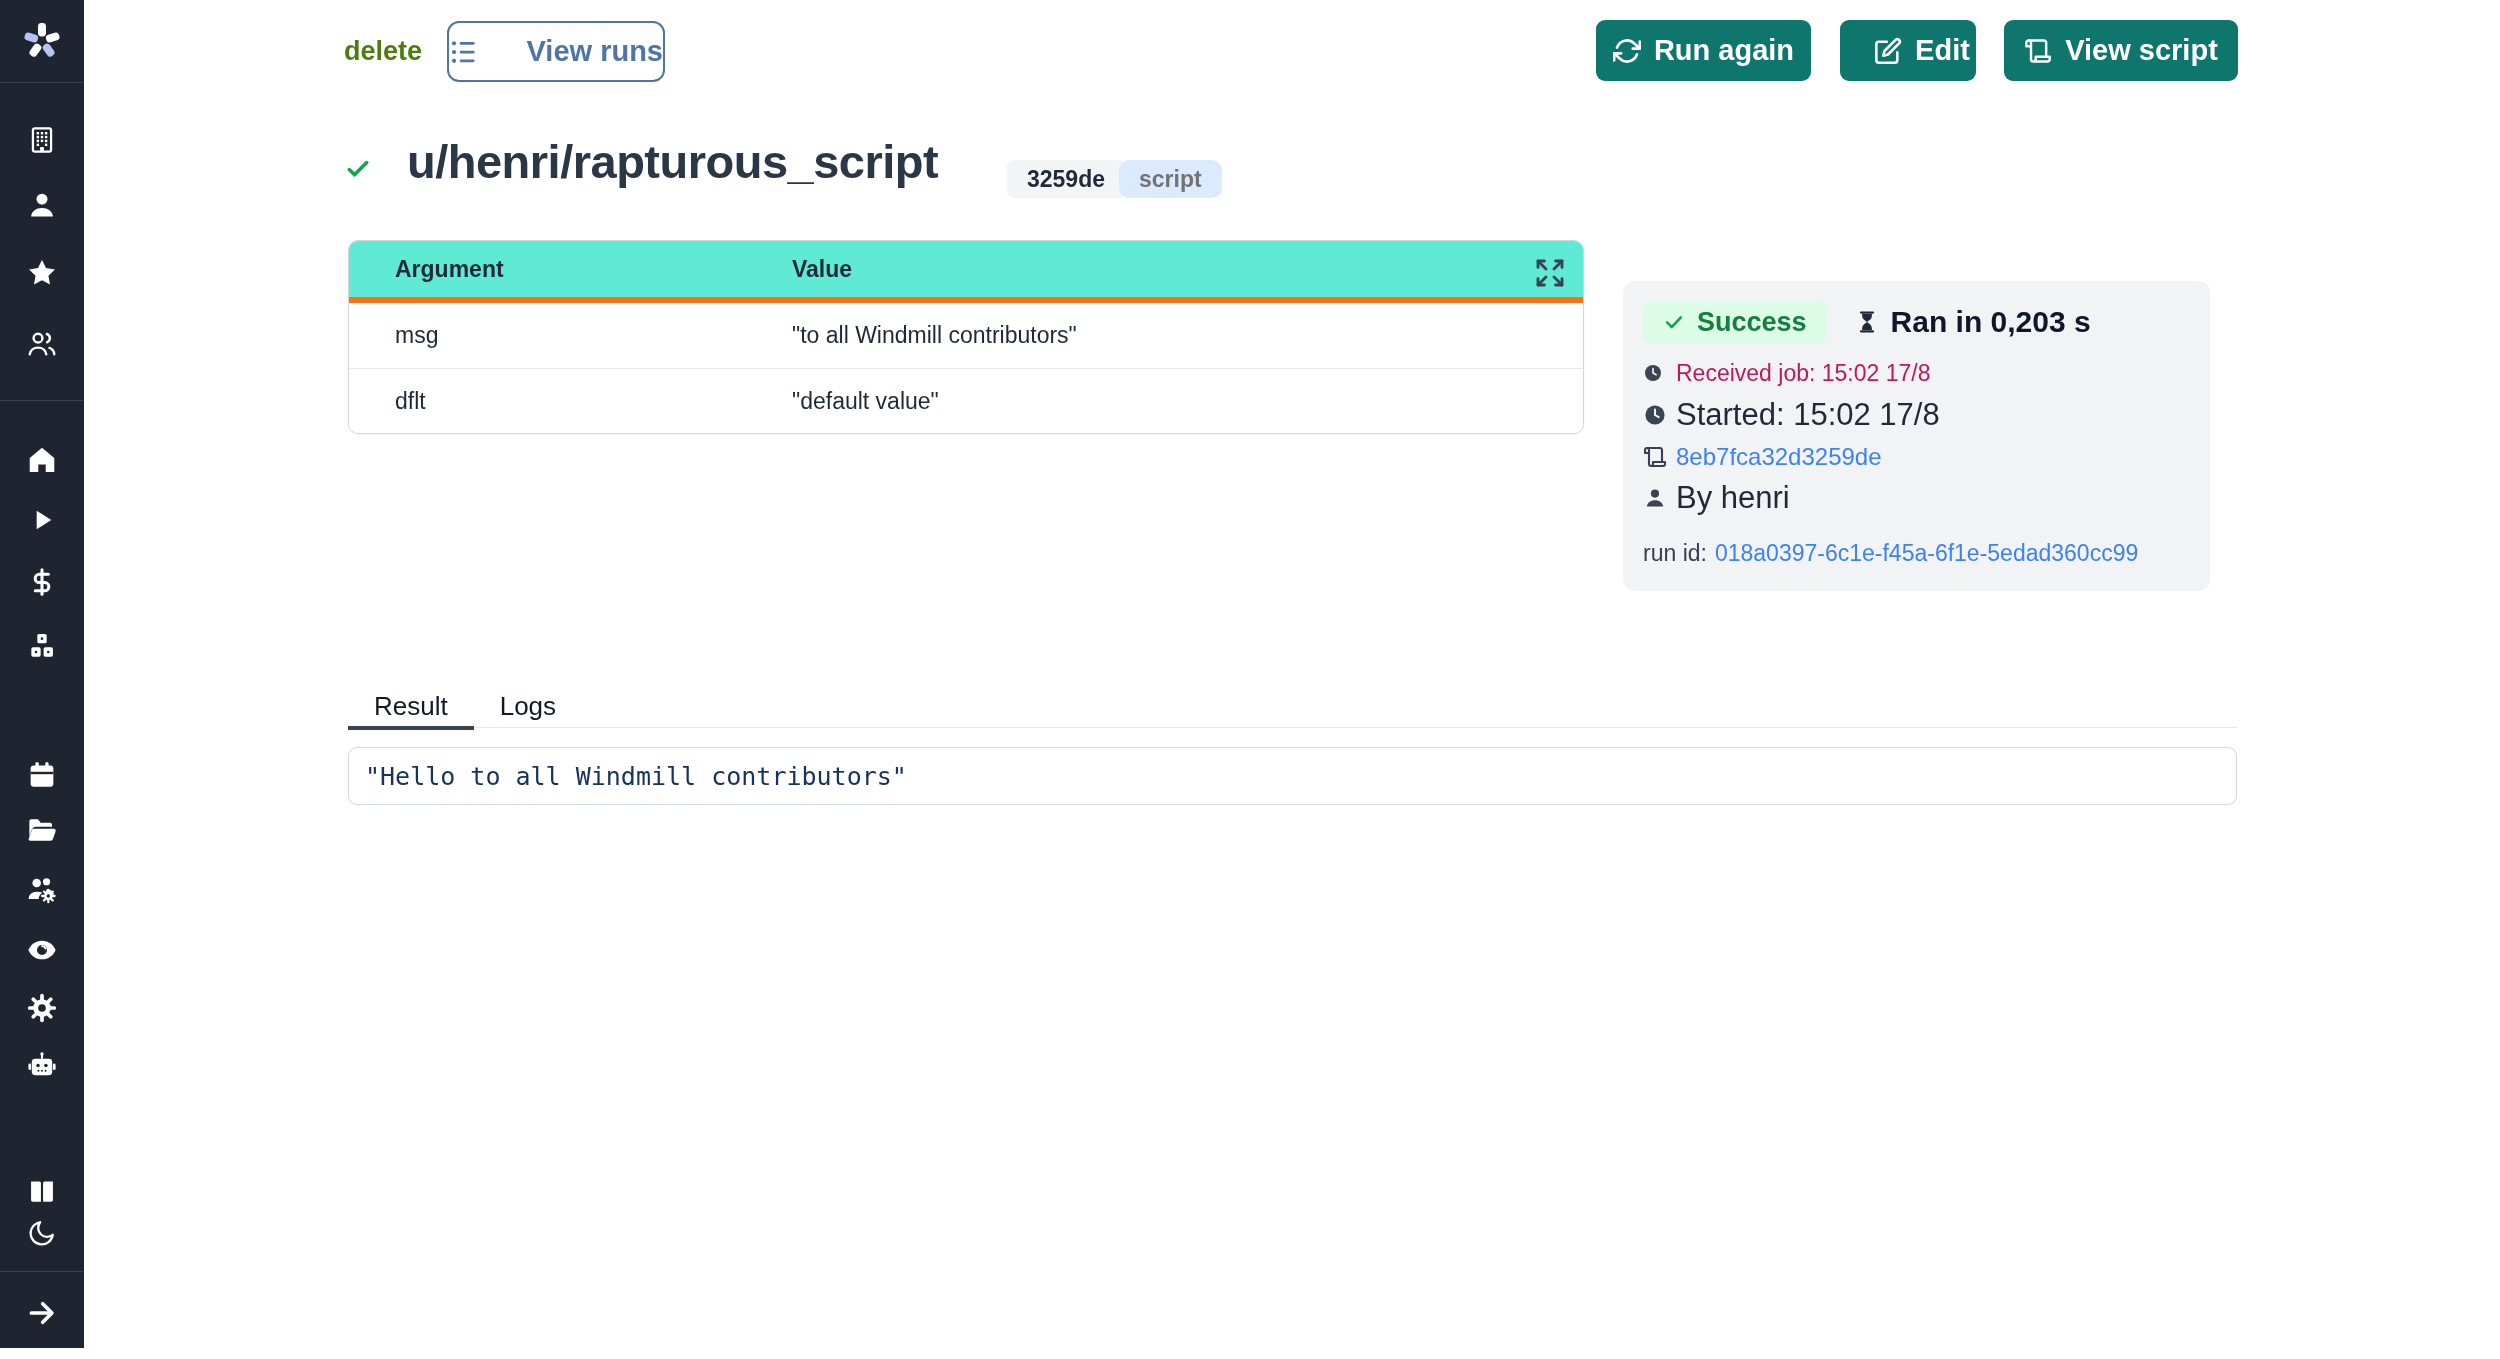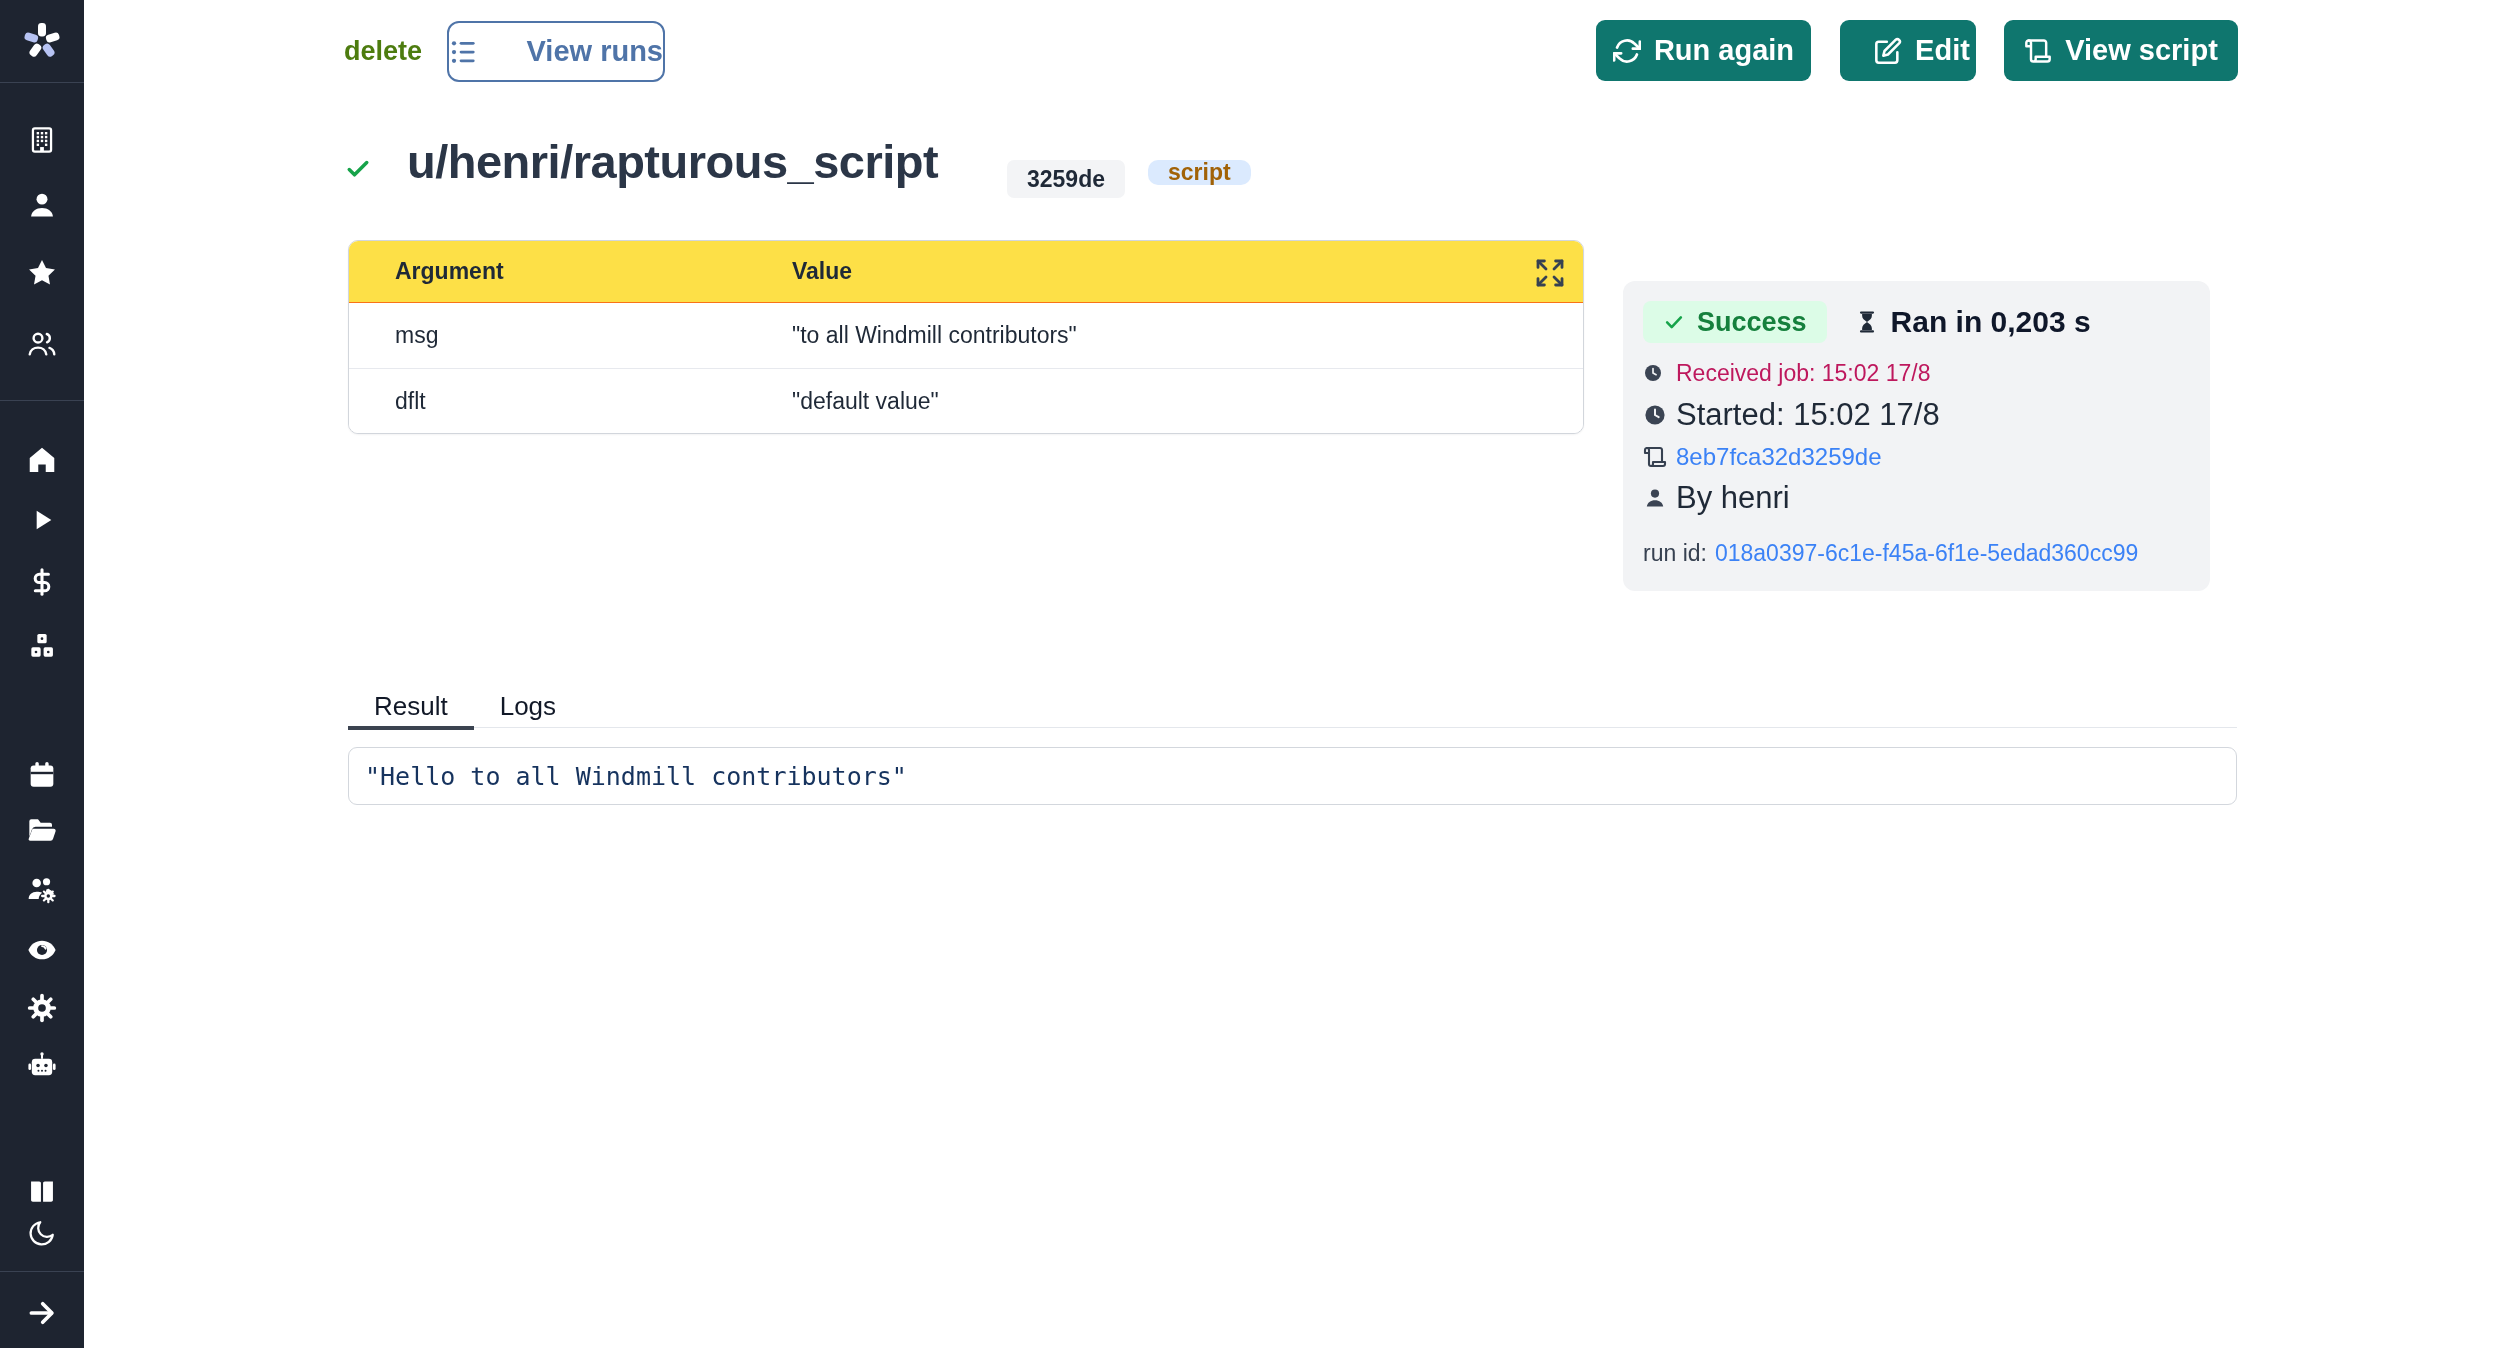--- a/index.html
+++ b/index.html
@@ -22,27 +22,27 @@
   .btn-view-runs { left:447px; width:218px;justify-content:space-between; }
   .btn-run-again { left:1596px; width:215px; }
   .btn-edit { left:1840px; width:136px;padding-left:28px; }
   .btn-view-script { left:2004px; width:234px; }
 
   
   .title-check { position:absolute; left:344px; top:155px; }
   .page-title { position:absolute; left:407px; top:134px; font-size:47px; font-weight:800; color:#2b3647; letter-spacing:-0.5px; }
   .badge-hash { position:absolute; left:1007px; top:160px; height:38px; padding:0 20px; border-radius:7px; background:#f3f4f6;
                 display:flex; align-items:center; font-size:23px; font-weight:700; color:#1f2937; }
-  .badge-script { position:absolute; left:1148px; top:160px; height:25px; padding:0 20px; border-radius:10px; background:#dbeafe;
-                display:flex; align-items:center; font-size:23px; font-weight:700; color:#a16207; }
+  .badge-script { position:absolute; left:1119px; top:160px; height:38px; padding:0 20px; border-radius:10px; background:#dbeafe;
+                display:flex; align-items:center; font-size:23px; font-weight:700; color:#737373; }
 
   
   .args-table { position:absolute; left:348px; top:240px; width:1236px; border:1px solid #d2d6dc; border-radius:10px;
                 background:#fff; overflow:hidden; box-shadow:0 1px 2px rgba(16,24,40,.05); }
-  .args-head { position:relative; height:62px; background:#fde047; border-bottom:1px solid #f97316;
+  .args-head { position:relative; height:62px; background:#5eead4; border-bottom:6px solid #f97316;
                display:grid; grid-template-columns:397px 1fr; align-items:center; }
   .args-head .col { padding-left:46px; font-size:23px; font-weight:700; color:#1f2937; }
   .expand-btn { position:absolute; right:16px; top:15px; width:34px; height:34px; background:none; border:none; cursor:pointer;
                 display:flex; align-items:center; justify-content:center; }
   .args-row { height:65px; display:grid; grid-template-columns:397px 1fr; align-items:center; background:#fff; }
   .args-row + .args-row { border-top:1px solid #e7e9ee; }
   .args-row .cell { padding-left:46px; font-size:23px; color:#1f2937; }
 
   
   .status-card { position:absolute; left:1623px; top:281px; width:587px; height:310px; background:#f2f3f5; border-radius:12px; }

